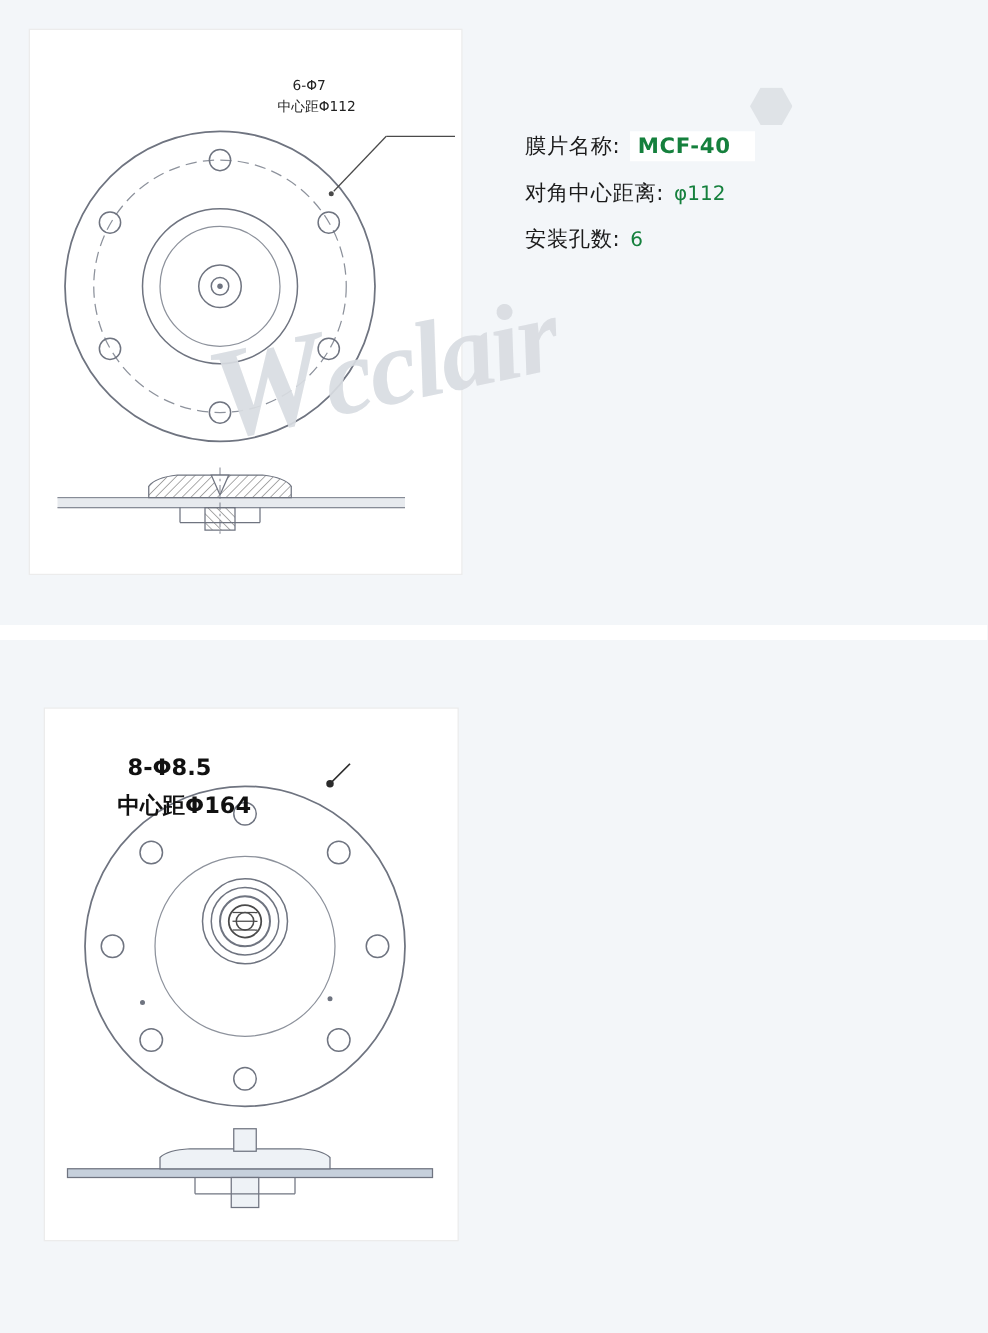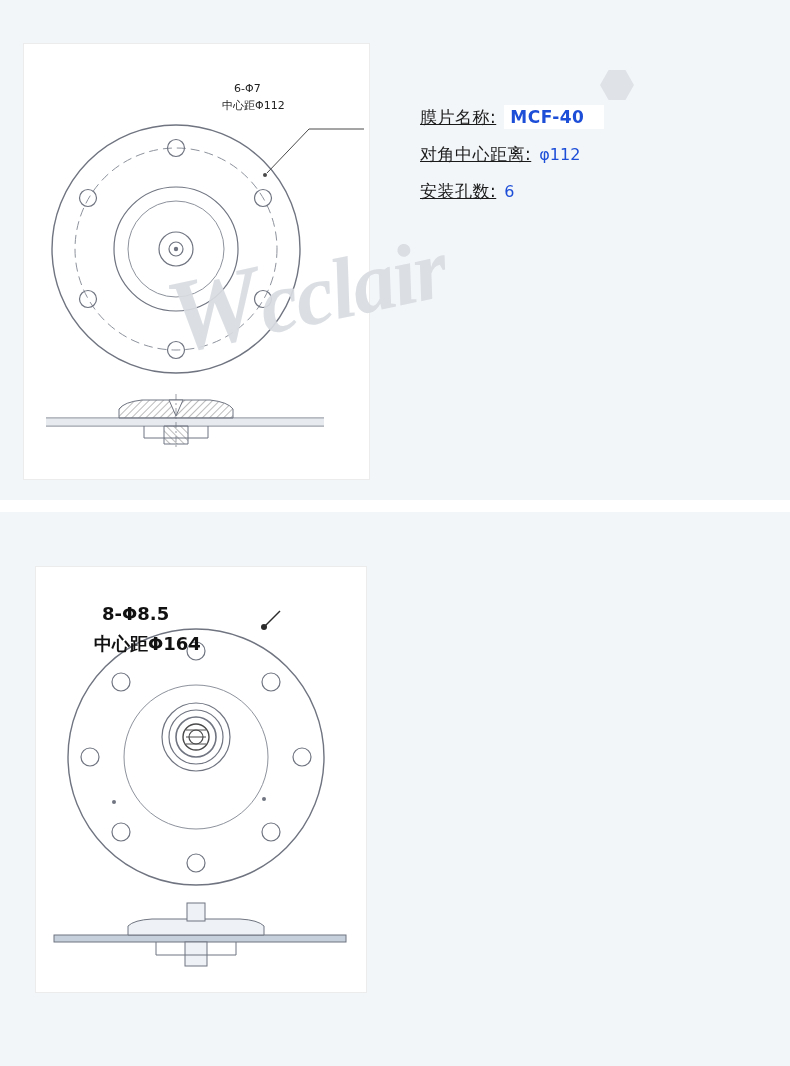--- a/index.html
+++ b/index.html
@@ -35,21 +35,21 @@
     background: #ffffff;
   }
   #panel-1 { top: 512px; height: 554px; }
 
   
   .drawing-card {
     position: absolute;
     background: #ffffff;
     box-shadow: 0 0 0 1px #ececec;
   }
-  #drawing-card-0 { left: 24px; top: 44px; width: 345px; height: 435px; text-decoration: underline; }
+  #drawing-card-0 { left: 24px; top: 24px; width: 345px; height: 435px; text-decoration: underline; }
   #drawing-card-1 { left: 36px; top: 55px; width: 330px; height: 425px; font-weight: bold; }
 
   .drawing-svg { display: block; }
 
   
   .spec {
     position: absolute;
   }
   #spec-0 { left: 420px; top: 105px; }
 
@@ -57,24 +57,23 @@
     display: flex;
     align-items: baseline;
     margin-bottom: 14px;
     white-space: nowrap;
   }
   .spec-label {
     color: #1b1b1b;
     font-size: 17px;
     font-family: "DejaVu Sans", sans-serif;
     letter-spacing: 0.5px;
-    text-decoration: underline;
   }
   .spec-value {
-    color: #1d4ed8;
+    color: #15803d;
     font-size: 16px;
     font-family: "DejaVu Sans", sans-serif;
     margin-left: 8px;
   }
   .spec-row.title .spec-value {
     background: #ffffff;
     padding: 2px 20px 2px 6px;
     font-size: 17px;
     font-weight: bold;
     letter-spacing: 0.5px;

